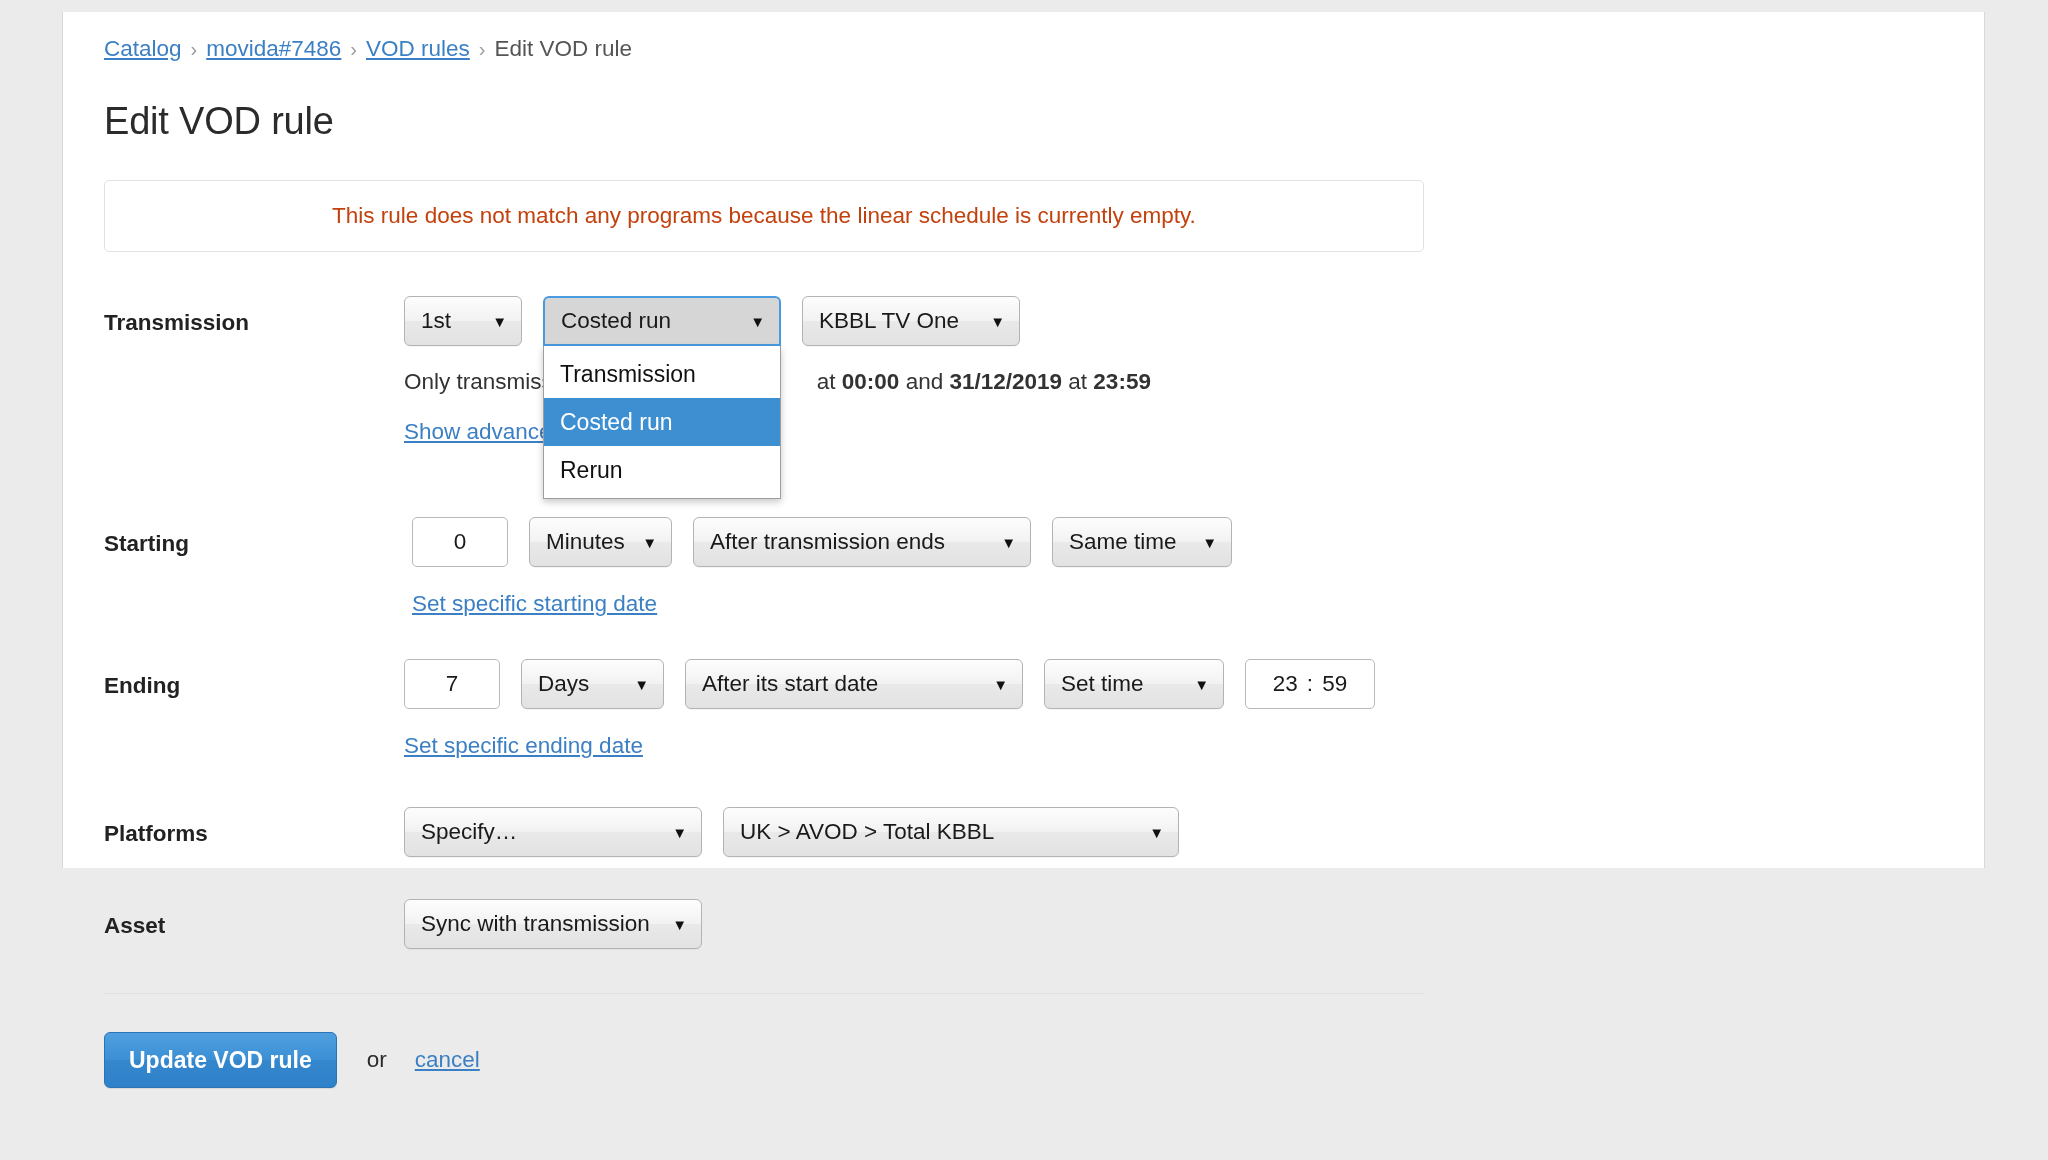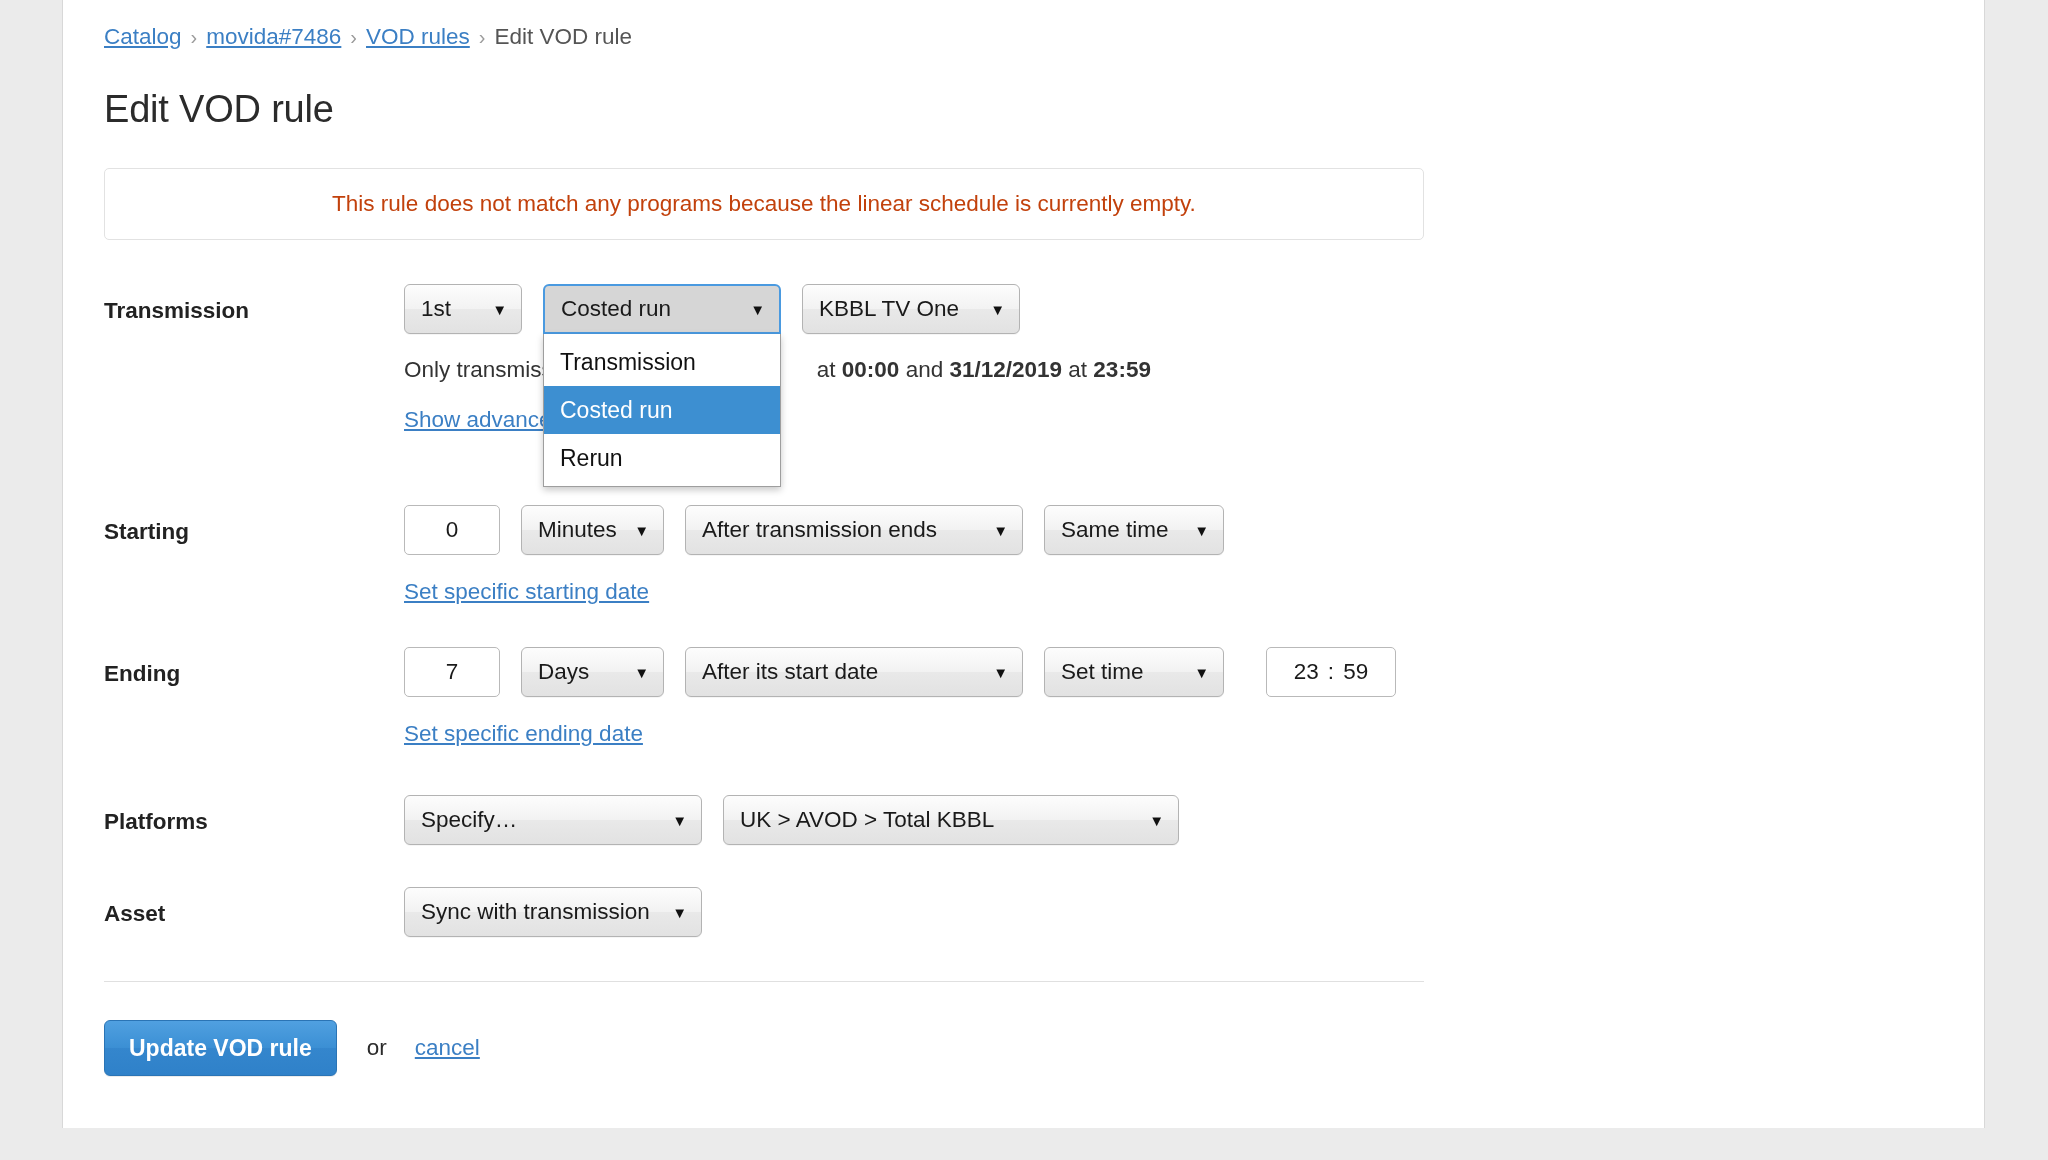--- a/index.html
+++ b/index.html
@@ -15,24 +15,24 @@
   }
   .page-gutter {
     position: absolute;
     top: 0; left: 0;
     width: 2048px;
     height: 1160px;
     background: #ebebeb;
   }
   .content-panel {
     position: absolute;
-    top: 0;
+    top: 12px;
     left: 62px;
     width: 1923px;
-    height: 1128px;
+    height: 856px;
     background: #ffffff;
     border-left: 1px solid #d8d8d8;
     border-right: 1px solid #d8d8d8;
     box-sizing: border-box;
   }
   .inner {
     position: relative;
     padding-left: 41px;
     padding-top: 26px;
   }
@@ -175,21 +175,20 @@
     box-sizing: border-box;
     border: 1px solid #b9b9b9;
     border-radius: 5px;
     background: #fff;
     font-size: 22.5px;
     color: #1a1a1a;
     display: flex;
     align-items: center;
     justify-content: center;
     gap: 9px;
-    margin-left: 21px;
   }
   .time-colon { color: #1a1a1a; }
 
   
   .helper {
     margin-top: 23px;
     font-size: 22.5px;
     color: #333;
     white-space: nowrap;
   }
@@ -256,21 +255,21 @@
     cursor: pointer;
     box-shadow: 0 1px 0 rgba(0,0,0,0.08);
   }
   .or-text {
     margin-left: 30px;
     font-size: 22.5px;
     color: #2b2b2b;
   }
   .cancel-link { margin-left: 28px; }
 
-  .row-gap-starting  { margin-top: 72px; }
+  .row-gap-starting  { margin-top: 72px; gap: 8px; }
   .row-gap-ending    { margin-top: 42px; }
   .row-gap-platforms { margin-top: 48px; }
   .row-gap-asset     { margin-top: 42px; }
 </style>
 </head>
 <body>
 
 <div class="page-gutter"></div>
 
 <div class="content-panel">

